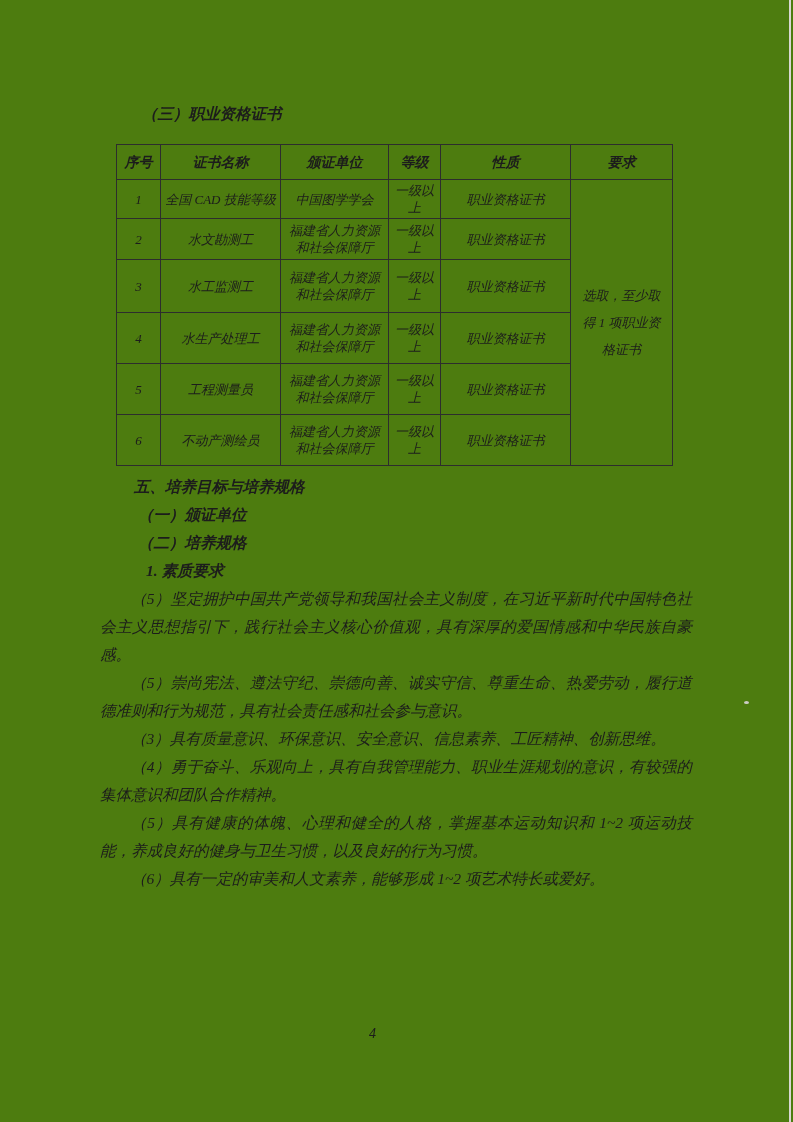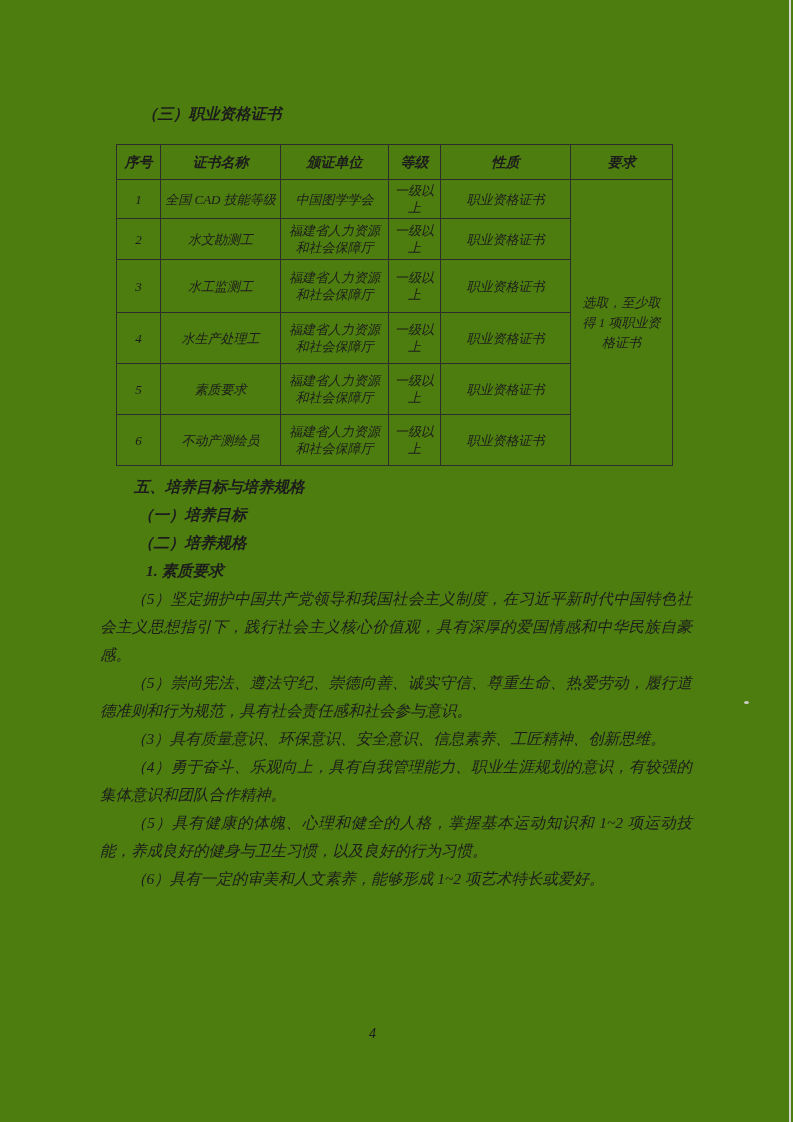--- a/index.html
+++ b/index.html
@@ -53,21 +53,21 @@
     padding: 2px 3px;
     overflow: hidden;
   }
   table.qual th { font-weight: bold; font-size: 14px; height: 30px; }
   table.qual tbody tr:nth-child(1) td { height: 34px; }
   table.qual tbody tr:nth-child(2) td { height: 36px; }
   table.qual tbody tr:nth-child(3) td { height: 48px; }
   table.qual tbody tr:nth-child(4) td { height: 46px; }
   table.qual tbody tr:nth-child(5) td { height: 46px; }
   table.qual tbody tr:nth-child(6) td { height: 46px; }
-  table.qual td.req-cell { line-height: 20px; padding: 19px 6px; text-align: center; }
+  table.qual td.req-cell { line-height: 27px; padding: 19px 6px; text-align: center; }
   .h-sec5 { margin: 7px 0 0 34px; font-weight: bold; }
   .h-sub  { margin: 0 0 0 38px; font-weight: bold; }
   .h-quality { margin: 0 0 0 46px; font-weight: bold; }
   p.body-par { margin: 0; text-indent: 2em; }
   .page-number {
     position: absolute;
     top: 1026px; left: 0;
     width: 100%;
     text-align: center;
     font-size: 14px;
@@ -129,38 +129,38 @@
           </tr>
           <tr>
             <td>4</td>
             <td>水生产处理工</td>
             <td>福建省人力资源和社会保障厅</td>
             <td>一级以上</td>
             <td>职业资格证书</td>
           </tr>
           <tr>
             <td>5</td>
-            <td>素质要求</td>
+            <td>工程测量员</td>
             <td>福建省人力资源和社会保障厅</td>
             <td>一级以上</td>
             <td>职业资格证书</td>
           </tr>
           <tr>
             <td>6</td>
             <td>不动产测绘员</td>
             <td>福建省人力资源和社会保障厅</td>
             <td>一级以上</td>
             <td>职业资格证书</td>
           </tr>
         </tbody>
     </table>
 
     <div class="h-sec5">五、培养目标与培养规格</div>
 
-    <div class="h-sub">（一）培养目标</div>
+    <div class="h-sub">（一）颁证单位</div>
 
 
     <div class="h-sub">（二）培养规格</div>
 
     <div class="h-quality">1. 素质要求</div>
 
     <div id="quality-items">
         <p class="body-par">（5）坚定拥护中国共产党领导和我国社会主义制度，在习近平新时代中国特色社会主义思想指引下，践行社会主义核心价值观，具有深厚的爱国情感和中华民族自豪感。</p>
         <p class="body-par">（5）崇尚宪法、遵法守纪、崇德向善、诚实守信、尊重生命、热爱劳动，履行道德准则和行为规范，具有社会责任感和社会参与意识。</p>
         <p class="body-par">（3）具有质量意识、环保意识、安全意识、信息素养、工匠精神、创新思维。</p>

